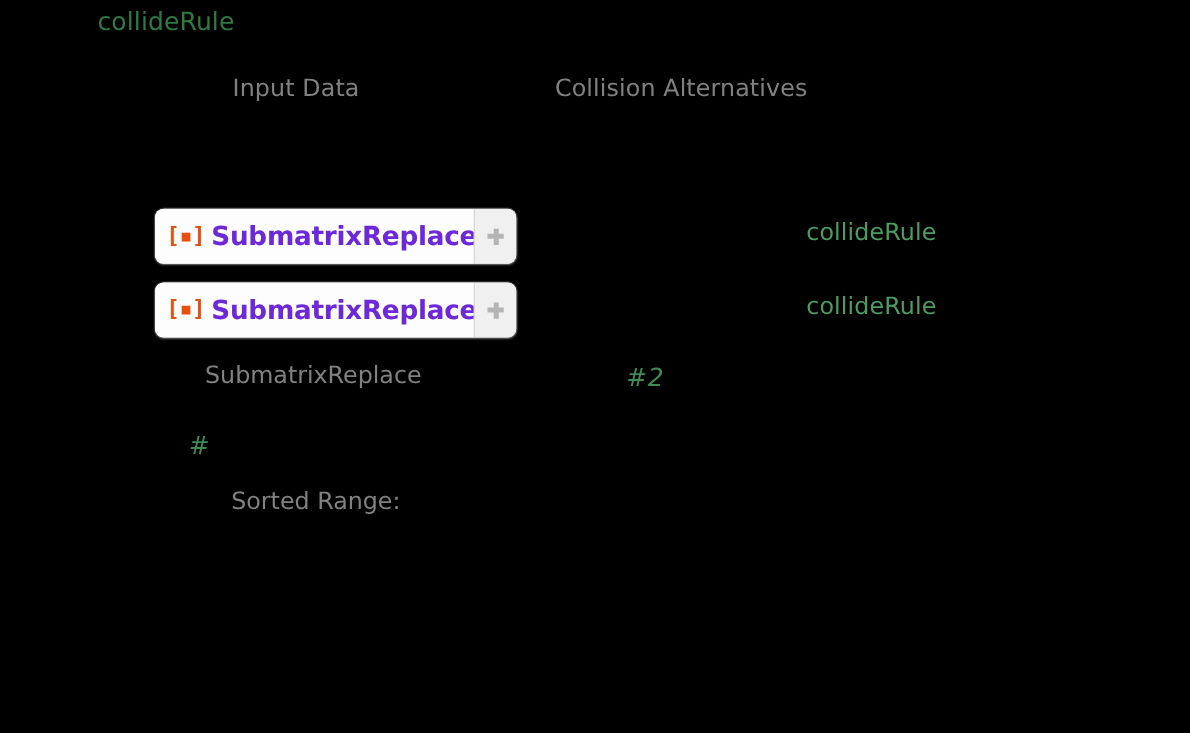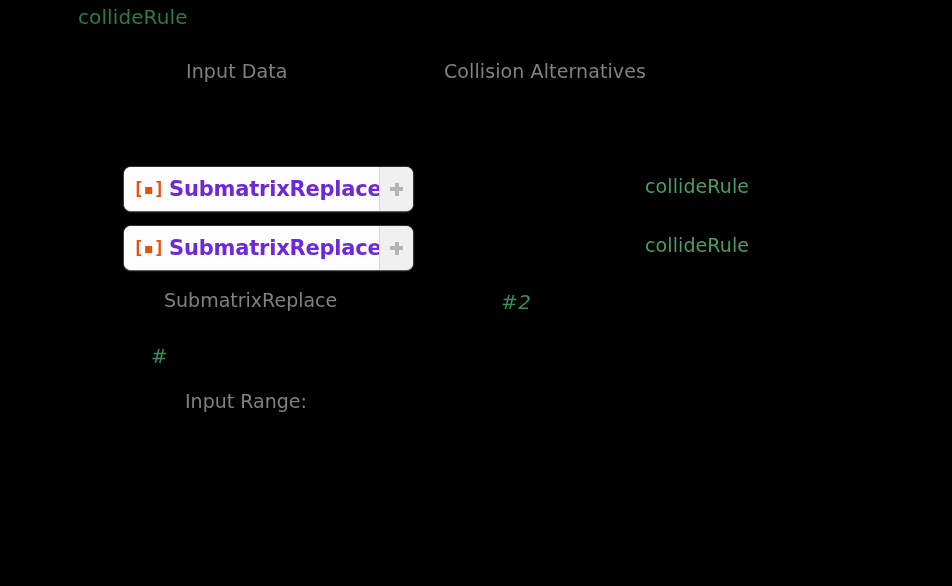--- a/index.html
+++ b/index.html
@@ -184,13 +184,13 @@
 </div>
 
 <div class="abs alt-value" id="alt-value-1">collideRule</div>
 <div class="abs alt-value" id="alt-value-2">collideRule</div>
 
 <div class="abs" id="option-label-collisionfunction">SubmatrixReplace</div>
 <div class="abs" id="option-value-slot2">#2</div>
 
 <div class="abs" id="slot-marker">#</div>
 
-<div class="abs" id="option-label-sorted-range">Input Range:</div>
+<div class="abs" id="option-label-sorted-range">Sorted Range:</div>
 
 </body></html>

